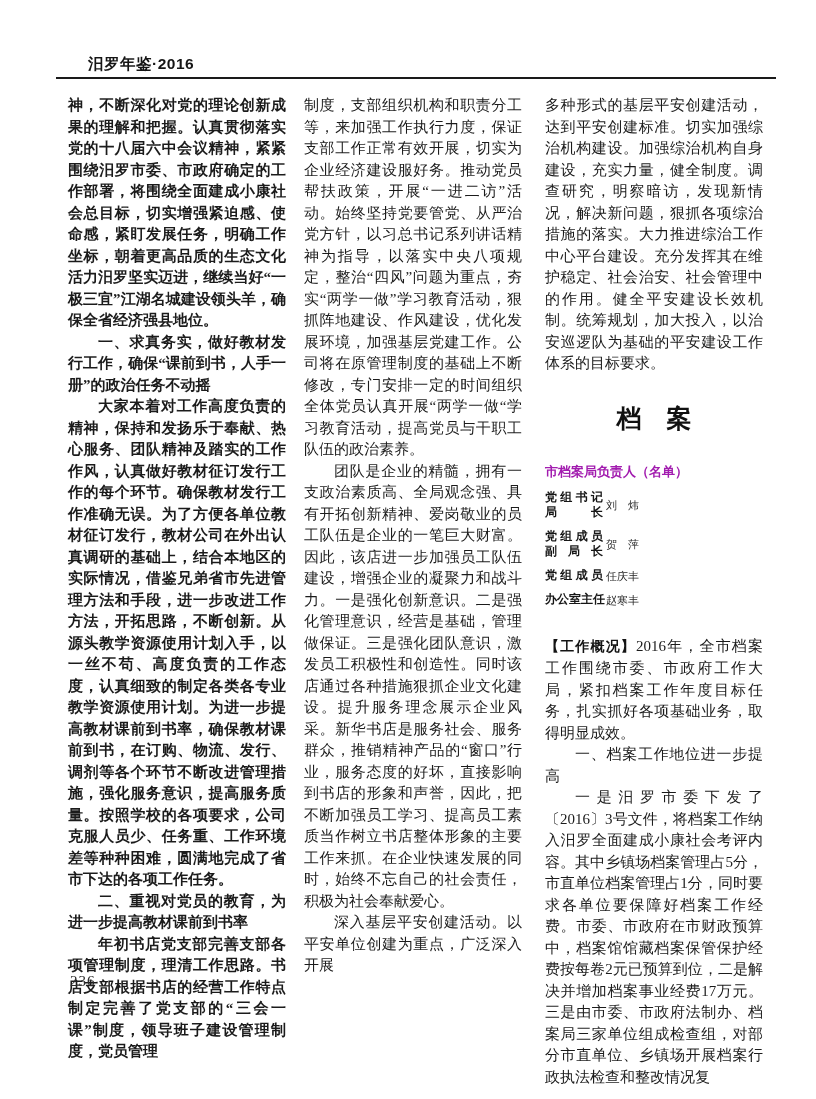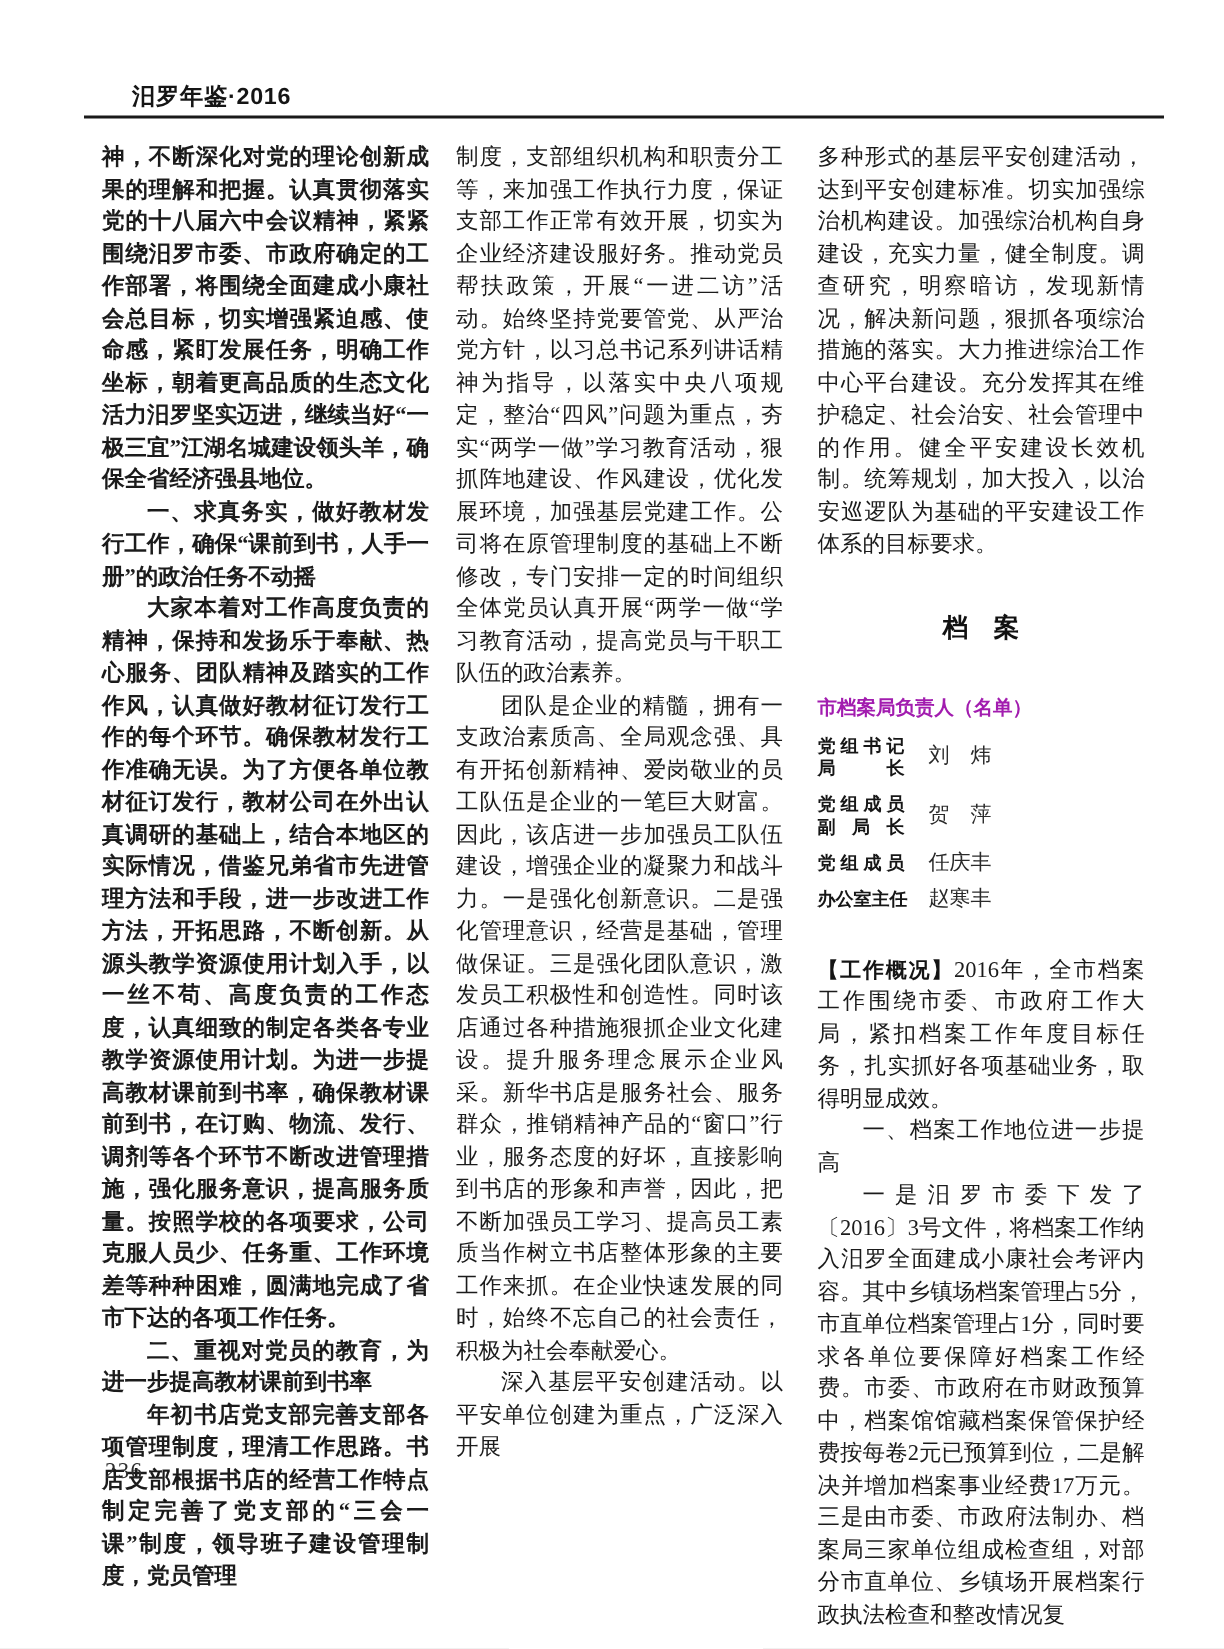--- a/index.html
+++ b/index.html
@@ -24,44 +24,44 @@
     text-align:justify;text-justify:inter-ideograph;
   }
   .col1{left:68px;font-weight:bold;}
   .col2{left:304px;}
   .col3{left:545px;}
   .col p{margin:0;text-indent:2em;}
   .col p.noindent{text-indent:0;}
   .section-title{
     margin:31px 0 11px 0;
     text-align:center;
-    font-size:17px;font-weight:bold;color:#111;
+    font-size:25px;font-weight:bold;color:#111;
     font-family:"Liberation Serif","DejaVu Serif",serif;
     line-height:26px;text-indent:0;
   }
   .list-title{
     margin-top:32px;
     font-family:"Liberation Sans","DejaVu Sans",sans-serif;
     font-weight:bold;font-size:13px;color:#a21caf;line-height:15px;
   }
   .officials{margin-top:11px;}
   .off-row{display:flex;align-items:center;margin-bottom:8px;}
   .off-label{
     width:58px;flex:0 0 58px;
     font-family:"Liberation Sans","DejaVu Sans",sans-serif;
     font-weight:bold;font-size:12px;color:#161616;line-height:15.5px;
   }
   .off-line{display:flex;justify-content:space-between;}
   .off-name{
-    margin-left:16px;font-size:14px;color:#2a2a2a;line-height:16px;
+    margin-left:3px;font-size:11px;color:#2a2a2a;line-height:16px;
     white-space:nowrap;
   }
   .overview{margin-top:28px !important;}
   .ov-label{
-    font-family:Liberation Sans, sans-serif;
+    font-family:Liberation Mono, monospace;
     font-weight:bold;font-size:14px;margin-right:0;color:#141414;
   }
   .page-number{
     position:absolute;left:70px;top:973px;
     font-size:15px;color:#2d2d2d;letter-spacing:1px;
   }
 </style>
 </head>
 <body>
 

